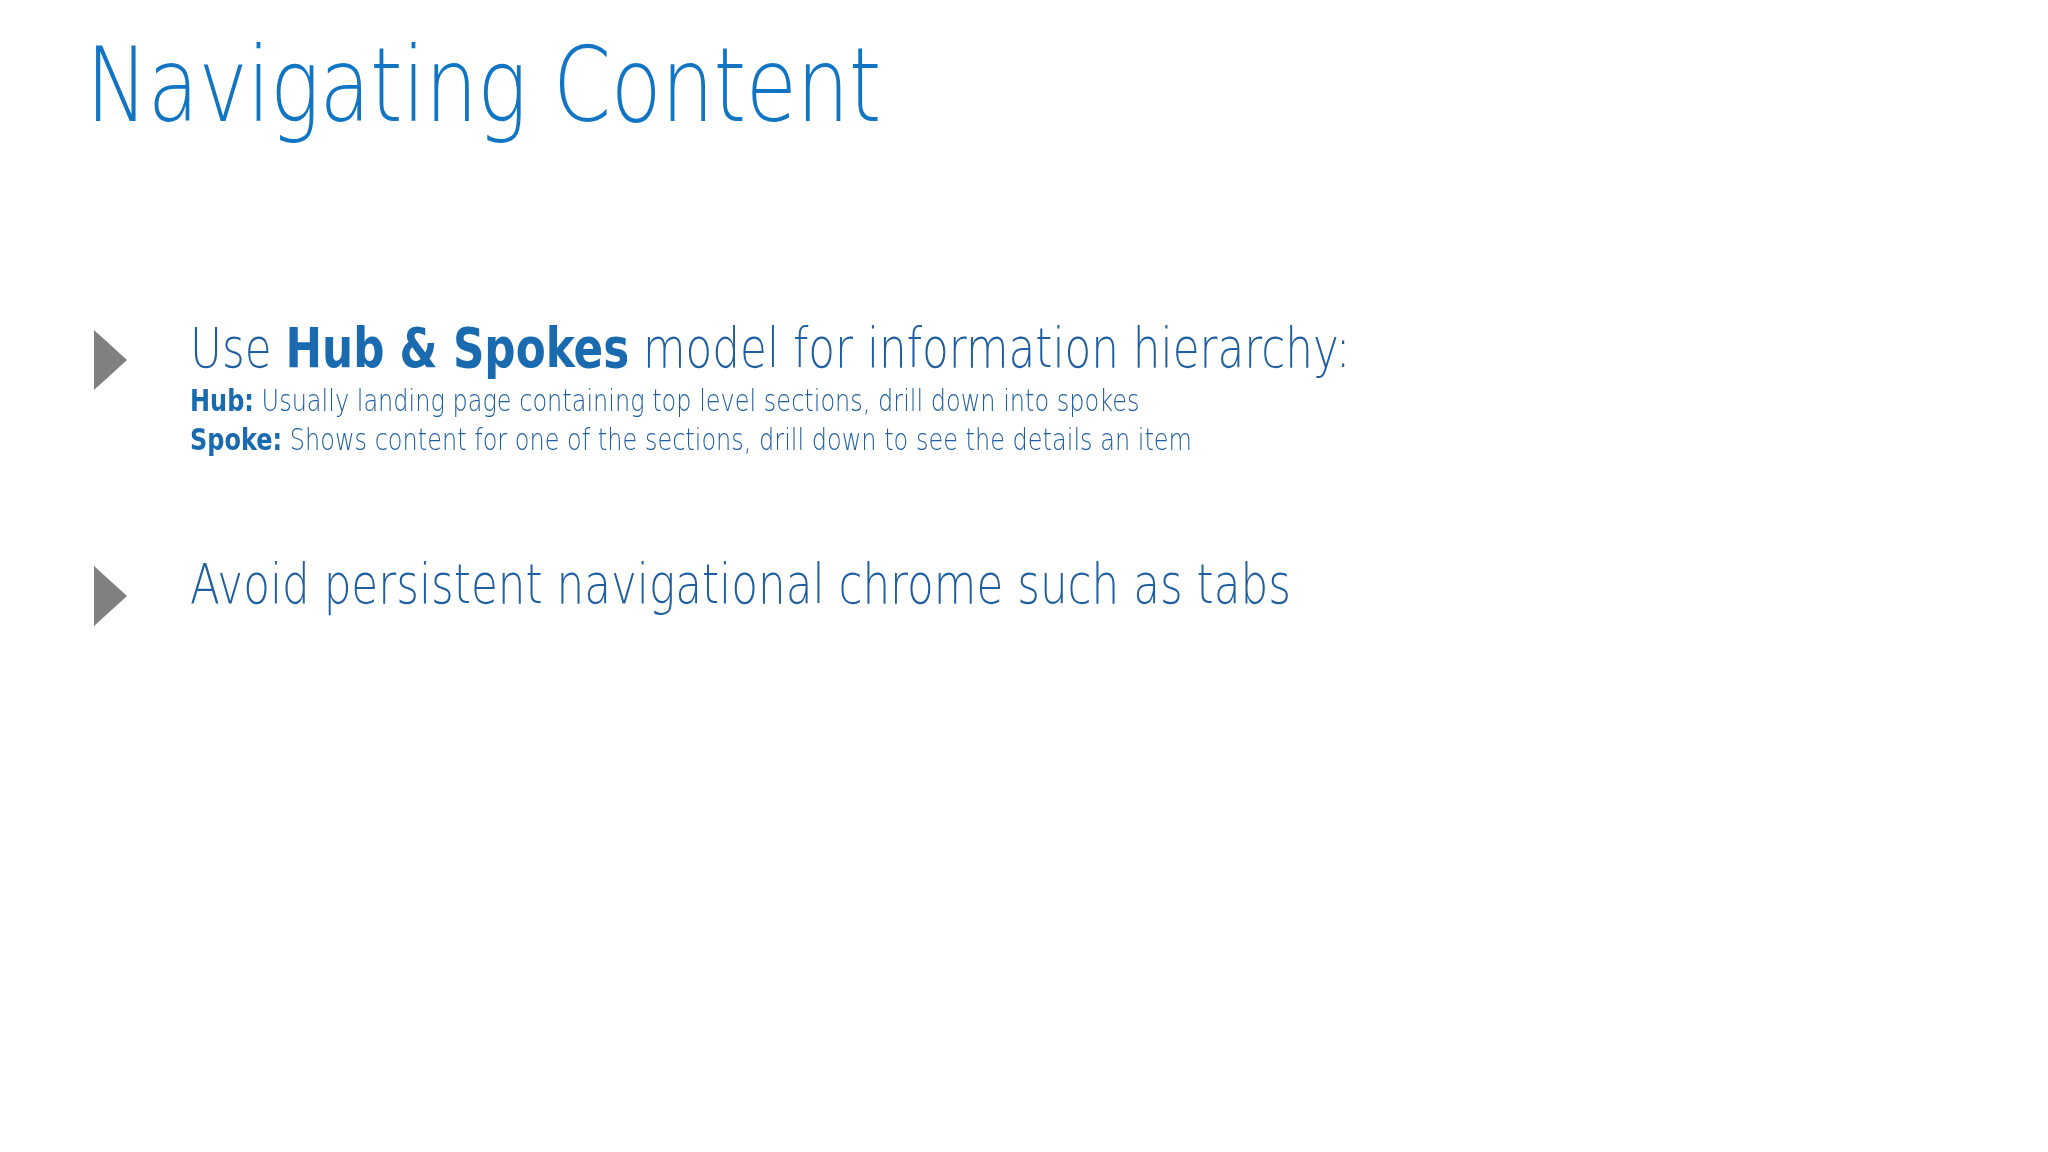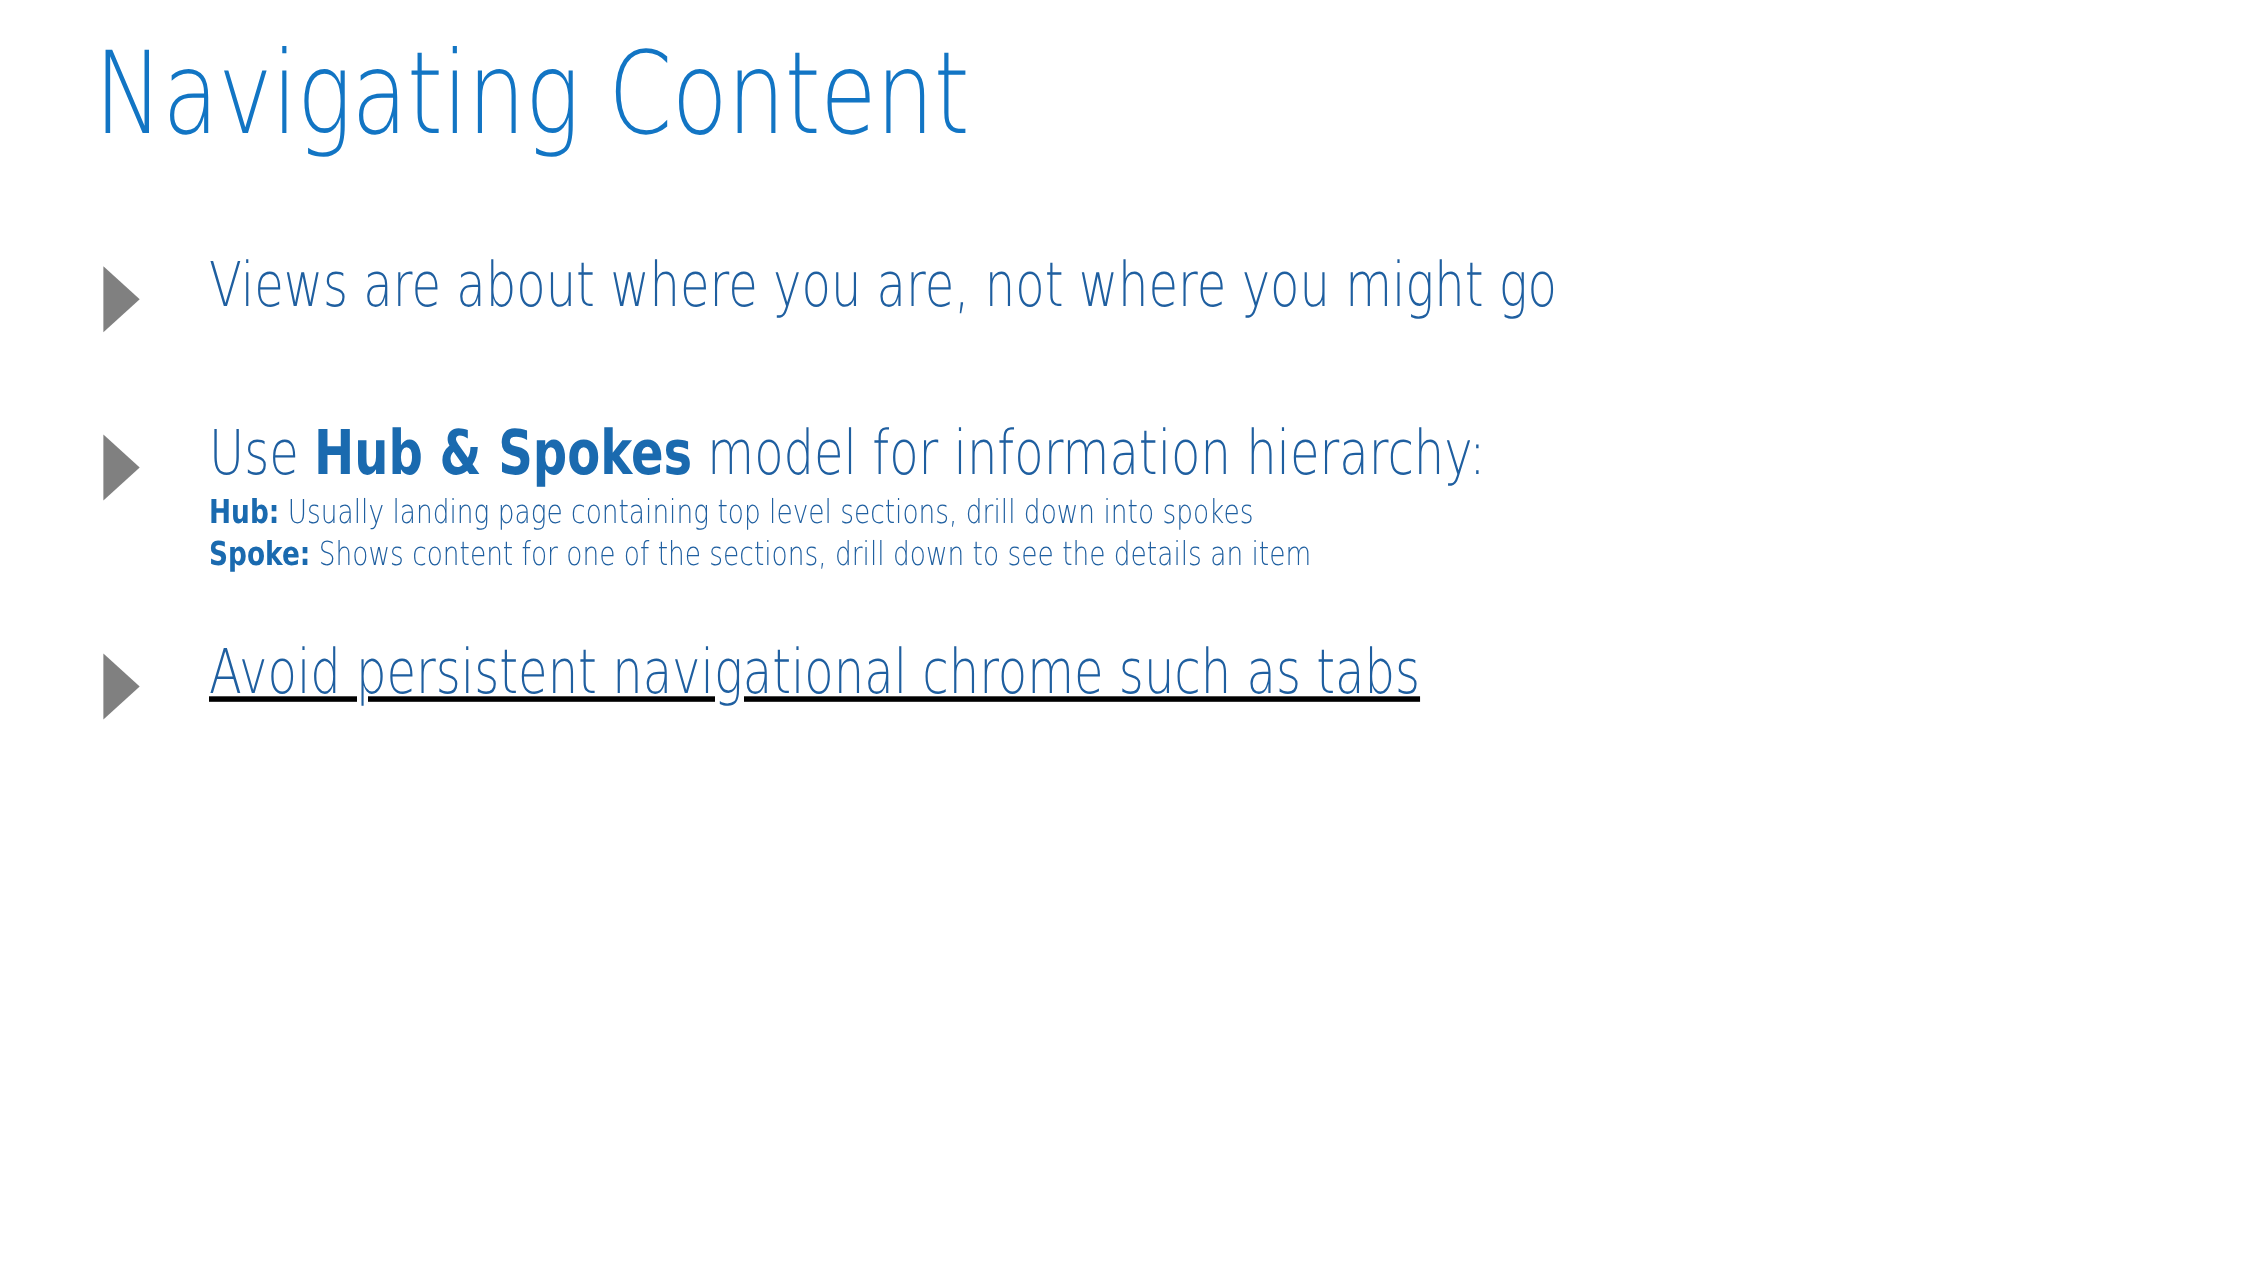--- a/index.html
+++ b/index.html
@@ -47,21 +47,21 @@
   }
 
   .bullet-row {
     position: relative;
     display: block;
     padding-left: 104px;
   }
 
   .bullet-row.gap-1 { margin-top: 0px; }
   .bullet-row.gap-2 { margin-top: 88px; }
-  .bullet-row.gap-3 { margin-top: 56px; text-decoration: underline; }
+  .bullet-row.gap-3 { margin-top: 93px; }
   .bullet-row.gap-4 { margin-top: 62px; }
 
   .bullet-marker {
     position: absolute;
     left: 8px;
     top: 14px;
     width: 0;
     height: 0;
     border-top: 30px solid transparent;
     border-bottom: 30px solid transparent;
@@ -116,24 +116,20 @@
 </style>
 </head>
 <body style="background: rgb(255, 255, 255);">
 
 <div class="slide">
 
   <div class="slide-title" style="color: rgb(18, 117, 196);">Navigating Content</div>
 
   <div class="body-area">
 
-    <div class="bullet-row gap-1">
-      <span class="bullet-marker" style="border-left-color: rgb(128, 128, 128);"></span>
-      <div class="bullet-text" style="color: rgb(31, 95, 160);"><span>Views are about where you are, not where you might go</span></div>
-    </div>
 
     <div class="bullet-row gap-2">
       <span class="bullet-marker" style="border-left-color: rgb(128, 128, 128);"></span>
       <div class="bullet-text" style="color: rgb(31, 95, 160);"><span>Use </span><b style="color: rgb(26, 106, 175);">Hub &amp; Spokes</b><span> model for information hierarchy:</span></div>
       <div class="sub-lines">
         <div class="sub-line" style="color: rgb(31, 95, 160);"><b style="color: rgb(26, 106, 175);">Hub:</b><span> Usually landing page containing top level sections, drill down into spokes</span></div>
         <div class="sub-line" style="color: rgb(31, 95, 160);"><b style="color: rgb(26, 106, 175);">Spoke:</b><span> Shows content for one of the sections, drill down to see the details an item</span></div>
       </div>
     </div>
 

